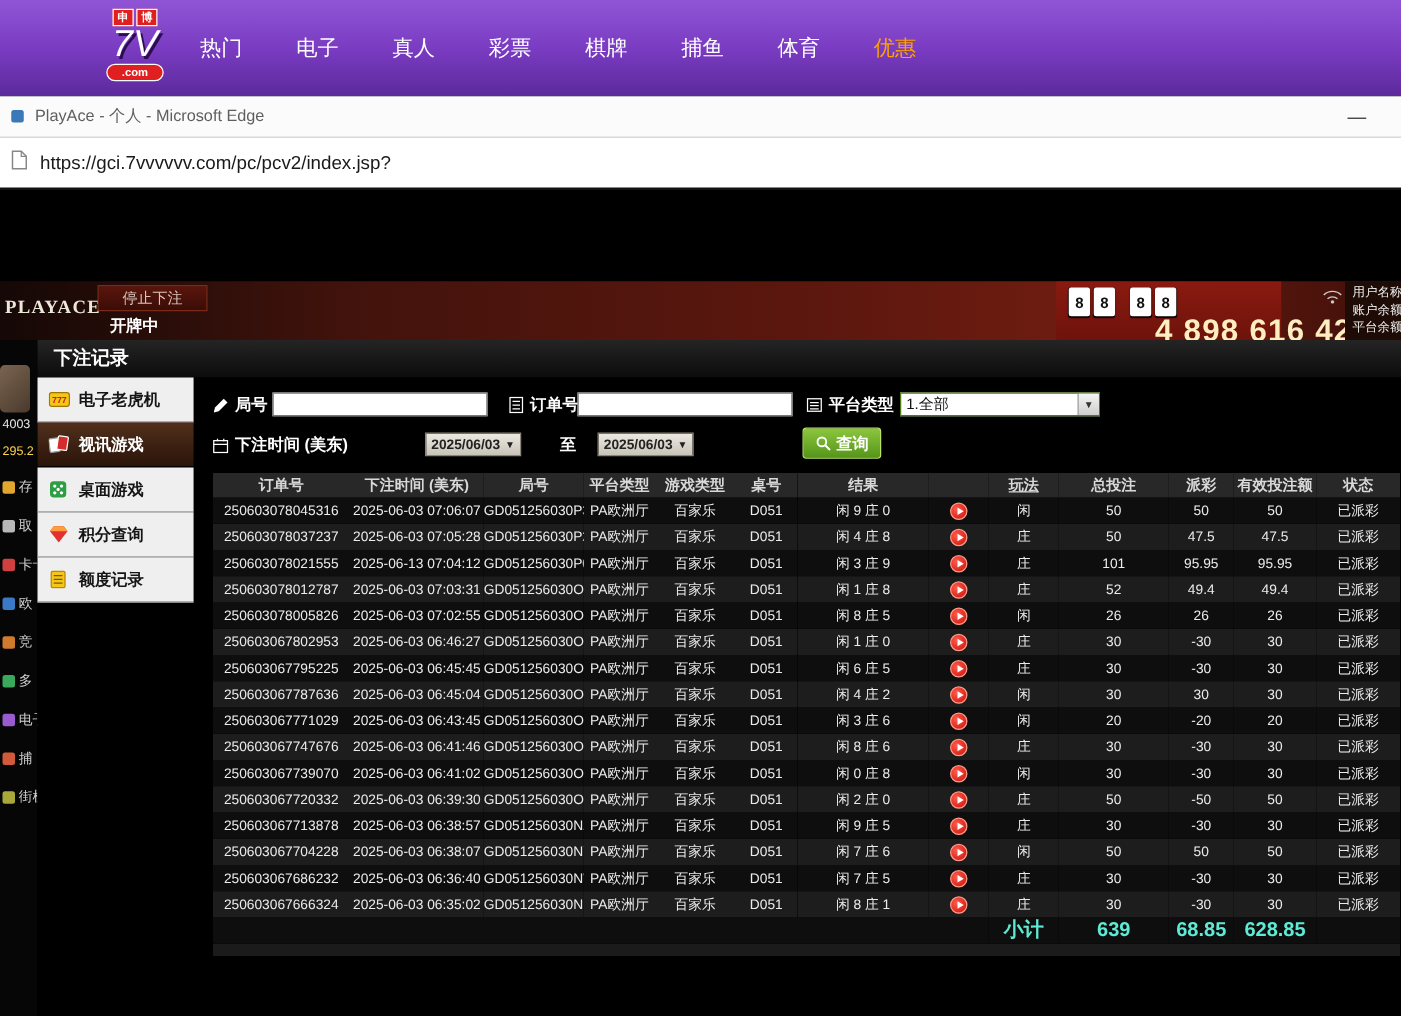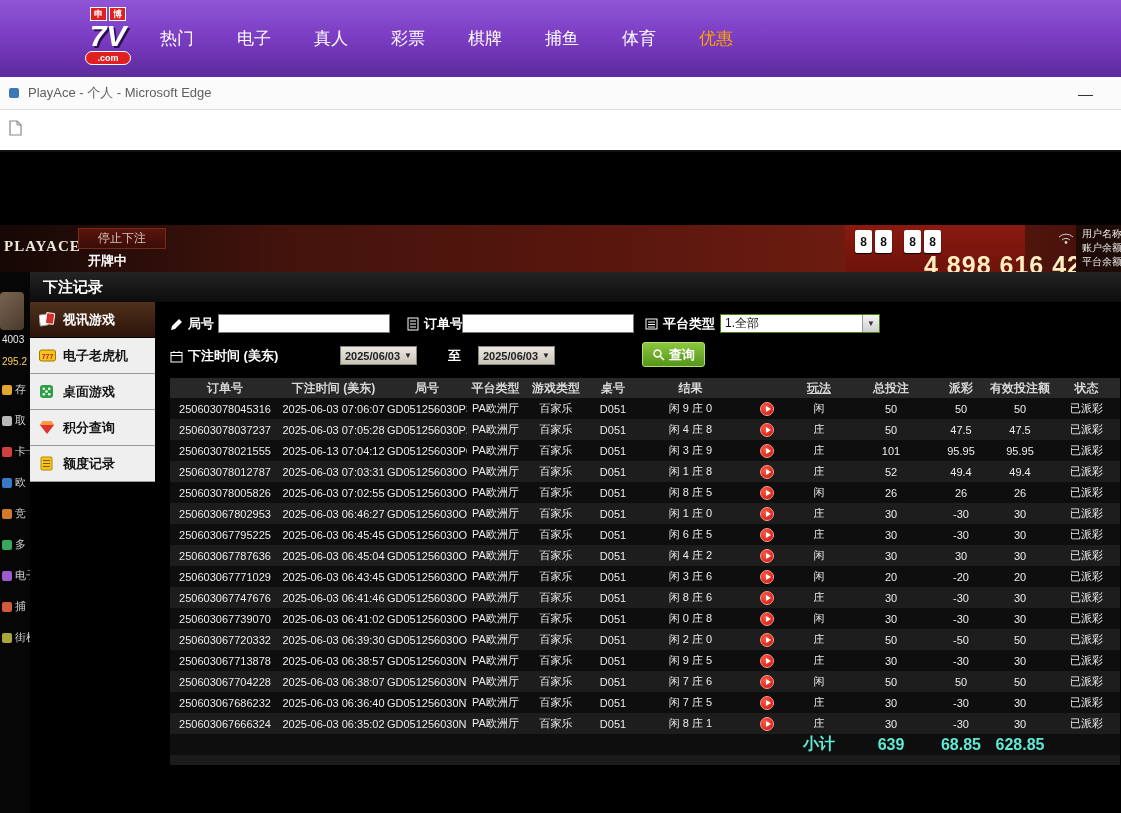--- a/index.html
+++ b/index.html
@@ -5,21 +5,21 @@
   *{margin:0;padding:0;box-sizing:border-box}
   body{font-family:"Liberation Sans","DejaVu Sans",sans-serif;background:#444}
   .screen{position:relative;width:1121px;height:813px;overflow:hidden;background:#000}
 
   
   .topbar{position:absolute;top:0;left:0;width:100%;height:77px;
     background:linear-gradient(180deg,#8f55d6 0%,#7a3cc2 50%,#5c2a9c 100%)}
   .logo{position:absolute;left:74px;top:7px;width:68px;text-align:center;cursor:pointer}
   .logo-tags{display:flex;justify-content:center;gap:2px}
   .logo-tags span{background:#e02020;color:#fff;font-size:9px;line-height:12px;padding:0 3px;border:1px solid #fff;font-weight:bold}
-  .logo-main{color:#fff;font-size:30px;font-weight:bold;font-style:italic;line-height:30px;text-shadow:2px 2px 0 #2d0d52}
+  .logo-main{color:#fff;font-size:30px;font-weight:normal;font-style:italic;line-height:30px;text-shadow:2px 2px 0 #2d0d52}
   .logo-sub{background:#e02020;color:#fff;font-size:9px;line-height:12px;border-radius:7px;width:46px;margin:0 auto;font-weight:bold;border:1px solid #fff}
   .mainnav{position:absolute;left:160px;top:0;height:77px;display:flex;align-items:center;gap:43px}
   .nav-item{color:#fff;font-size:17px;cursor:pointer;white-space:nowrap}
   .nav-item.highlight{color:#ffa200}
 
   
   .edgebar{position:absolute;top:77px;left:0;width:100%;height:33px;background:#fbfbfb;
     border-bottom:1px solid #e2e2e2;display:flex;align-items:center;gap:8px;padding:0 8px}
   .edge-ico{display:inline-flex}
   .edge-title{color:#5f5f5f;font-size:13px;flex:1}
@@ -145,20 +145,21 @@
     <span class="edge-min">—</span>
   </div>
 
   <div class="urlbar">
     <span>
       <svg width="14" height="16">
           <path d="M2 1h7l4 4v10H2z" fill="none" stroke="#888" stroke-width="1.2"></path>
           <path d="M9 1v4h4" fill="none" stroke="#888"></path>
         </svg>
     </span>
+    <span class="url-text">https://gci.7vvvvvv.com/pc/pcv2/index.jsp?</span>
   </div>
 
   <div class="content">
 
     <div class="banner">
       <span class="brand">PLAYACE</span>
       <span class="stop-wrap">停止下注</span>
       <span class="dealing">开牌中</span>
       <div class="cards-panel"></div>
       <div class="cards">
@@ -230,41 +231,41 @@
         <div class="strip-item" style="top: 358px;">
           <i style="background:#a8a83a"></i>
           <span>街机</span>
         </div>
       </div>
 
     <div class="modal">
       <div class="modal-title">下注记录</div>
       <div class="modal-body">
         <aside class="sidebar">
+            <div class="side-item">
+              <span class="side-icon">
+                <svg width="17" height="15">
+                  <rect x="0.5" y="2" width="16" height="11" rx="2" fill="#f5c518" stroke="#a07800"></rect>
+                  <text x="8.5" y="10.5" font-size="7" font-weight="bold" fill="#c22020" text-anchor="middle">777</text>
+                </svg>
+              </span>
+              <span>电子老虎机</span>
+            </div>
             <div class="side-item active">
               <span class="side-icon">
                 <svg width="17" height="15">
                   <g transform="rotate(-8 5 8)">
                     <rect x="0.5" y="2.5" width="8" height="11" rx="1" fill="#fff" stroke="#999"></rect>
                   </g>
                   <g transform="rotate(8 11 7)">
                     <rect x="7" y="1" width="8" height="11" rx="1" fill="#d42b2b" stroke="#fff"></rect>
                   </g>
                 </svg>
               </span>
               <span>视讯游戏</span>
-            </div>
-            <div class="side-item">
-              <span class="side-icon">
-                <svg width="17" height="15">
-                  <rect x="0.5" y="2" width="16" height="11" rx="2" fill="#f5c518" stroke="#a07800"></rect>
-                  <text x="8.5" y="10.5" font-size="7" font-weight="bold" fill="#c22020" text-anchor="middle">777</text>
-                </svg>
-              </span>
-              <span>电子老虎机</span>
             </div>
             <div class="side-item">
               <span class="side-icon">
                 <svg width="16" height="15">
                   <rect x="1" y="1" width="13" height="13" rx="3" fill="#2e9e44"></rect>
                   <circle cx="4.8" cy="4.8" r="1.3" fill="#fff"></circle>
                   <circle cx="10.2" cy="4.8" r="1.3" fill="#fff"></circle>
                   <circle cx="7.5" cy="7.5" r="1.3" fill="#fff"></circle>
                   <circle cx="4.8" cy="10.2" r="1.3" fill="#fff"></circle>
                   <circle cx="10.2" cy="10.2" r="1.3" fill="#fff"></circle>

